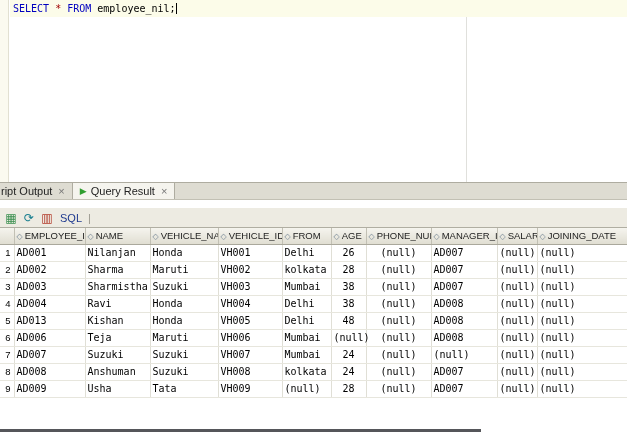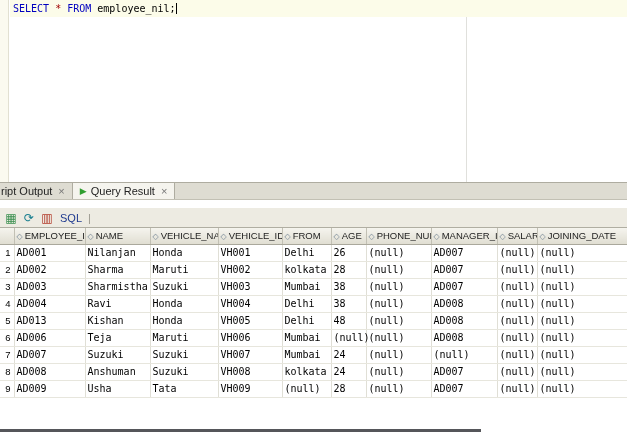--- a/index.html
+++ b/index.html
@@ -39,21 +39,21 @@
   
   .gridwrap { position:absolute; top:228px; left:0; width:627px; height:209px; overflow:hidden; background:#fff; }
   table { border-collapse:collapse; table-layout:fixed; width:627px; }
   th { height:16px; background:linear-gradient(#f5f4ee,#e0ded2); border-right:1px solid #c2c0b4;
        border-bottom:1px solid #aaa89c; font-size:9.5px; font-weight:normal; color:#222; text-align:left;
        padding:0 2px; white-space:nowrap; overflow:hidden; }
   .diamond { color:#7a8a99; font-size:8px; margin-right:2px; }
   td { height:17px; border-right:1px solid #e0dfd6; border-bottom:1px solid #e7e6dd;
        font:10px "DejaVu Sans Mono",monospace; color:#000; padding:0 2px; white-space:nowrap; }
   td.rownum { font:9.5px "Liberation Sans",sans-serif; text-align:right; padding-right:3px; }
-  td.r { text-align:left; }
+  td.r { text-align:center; }
   .bottom-bar { position:absolute; top:429px; left:0; width:481px; height:3px; background:#55565a; }
 </style>
 </head>
 <body>
 
 <div class="screen">
 
   <div class="editor">
     <div class="margin-guide"></div>
     <div class="current-line"></div>

